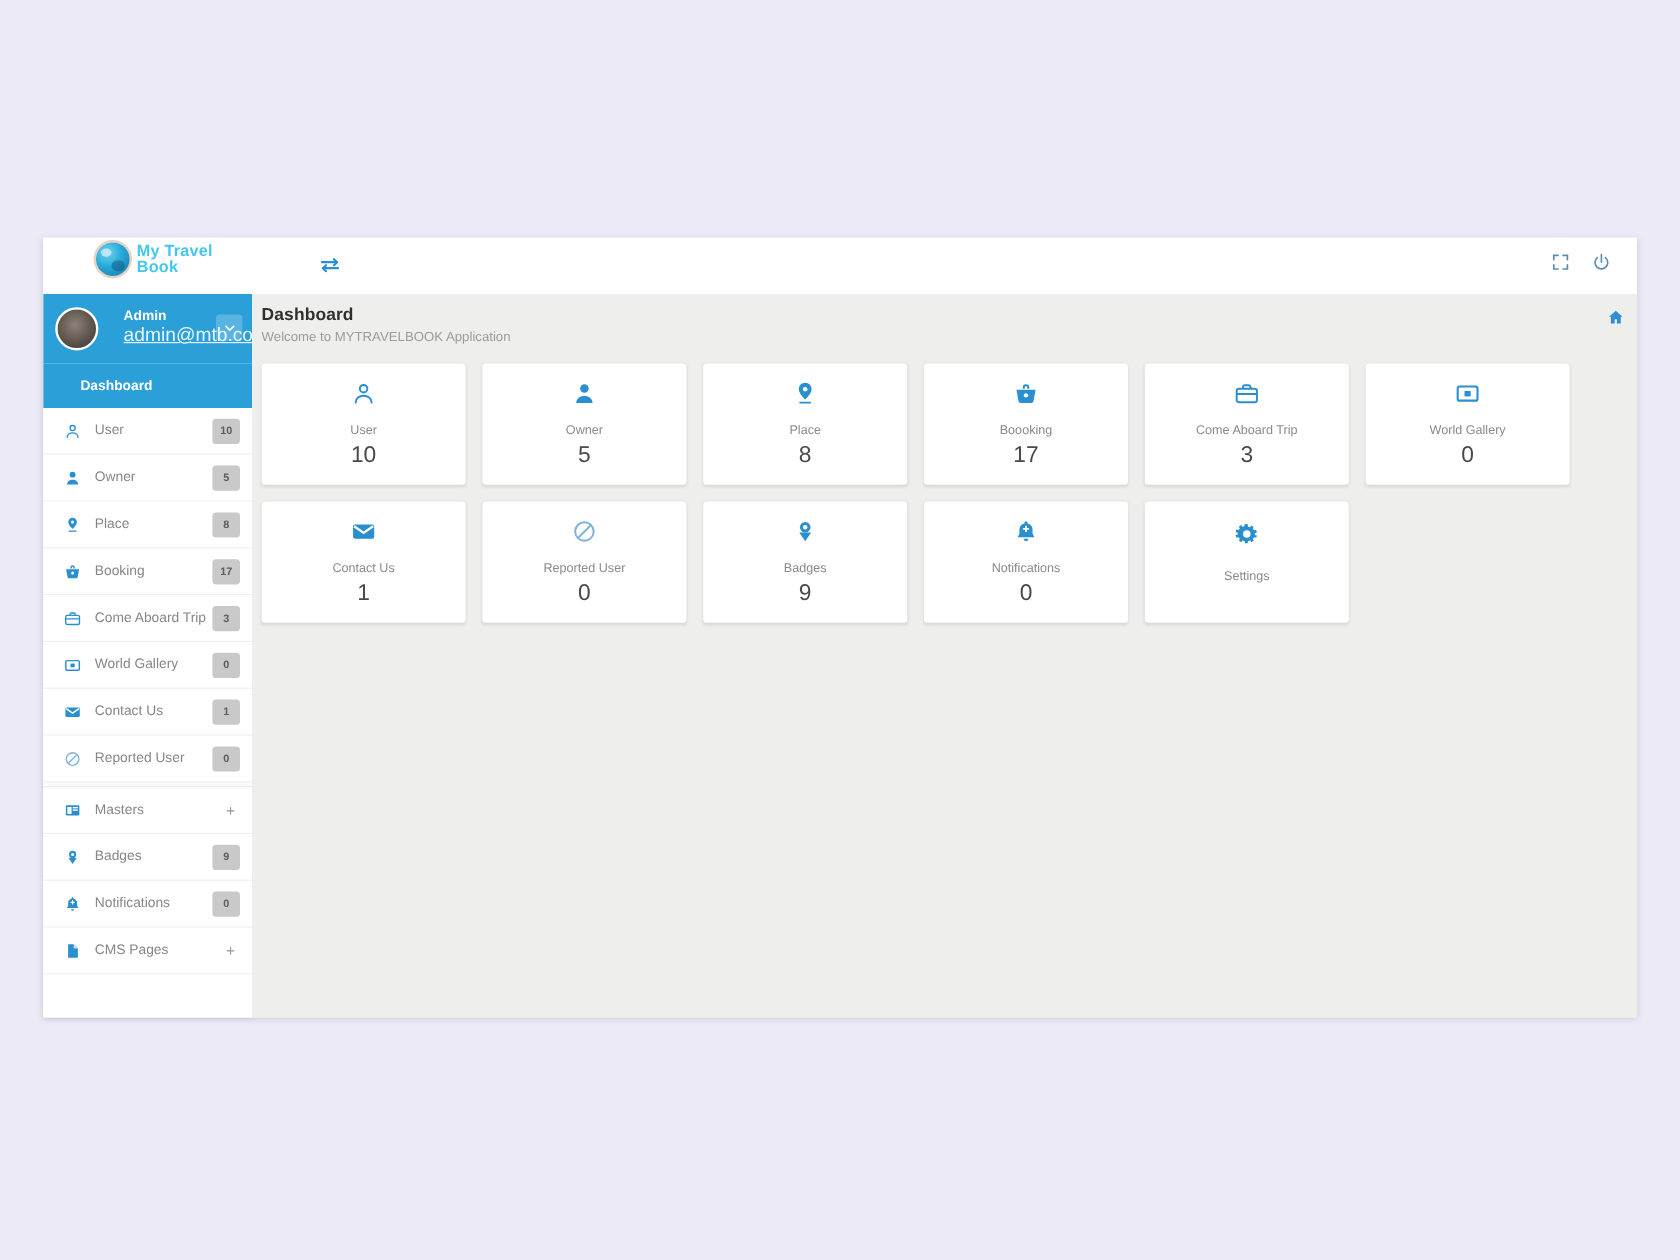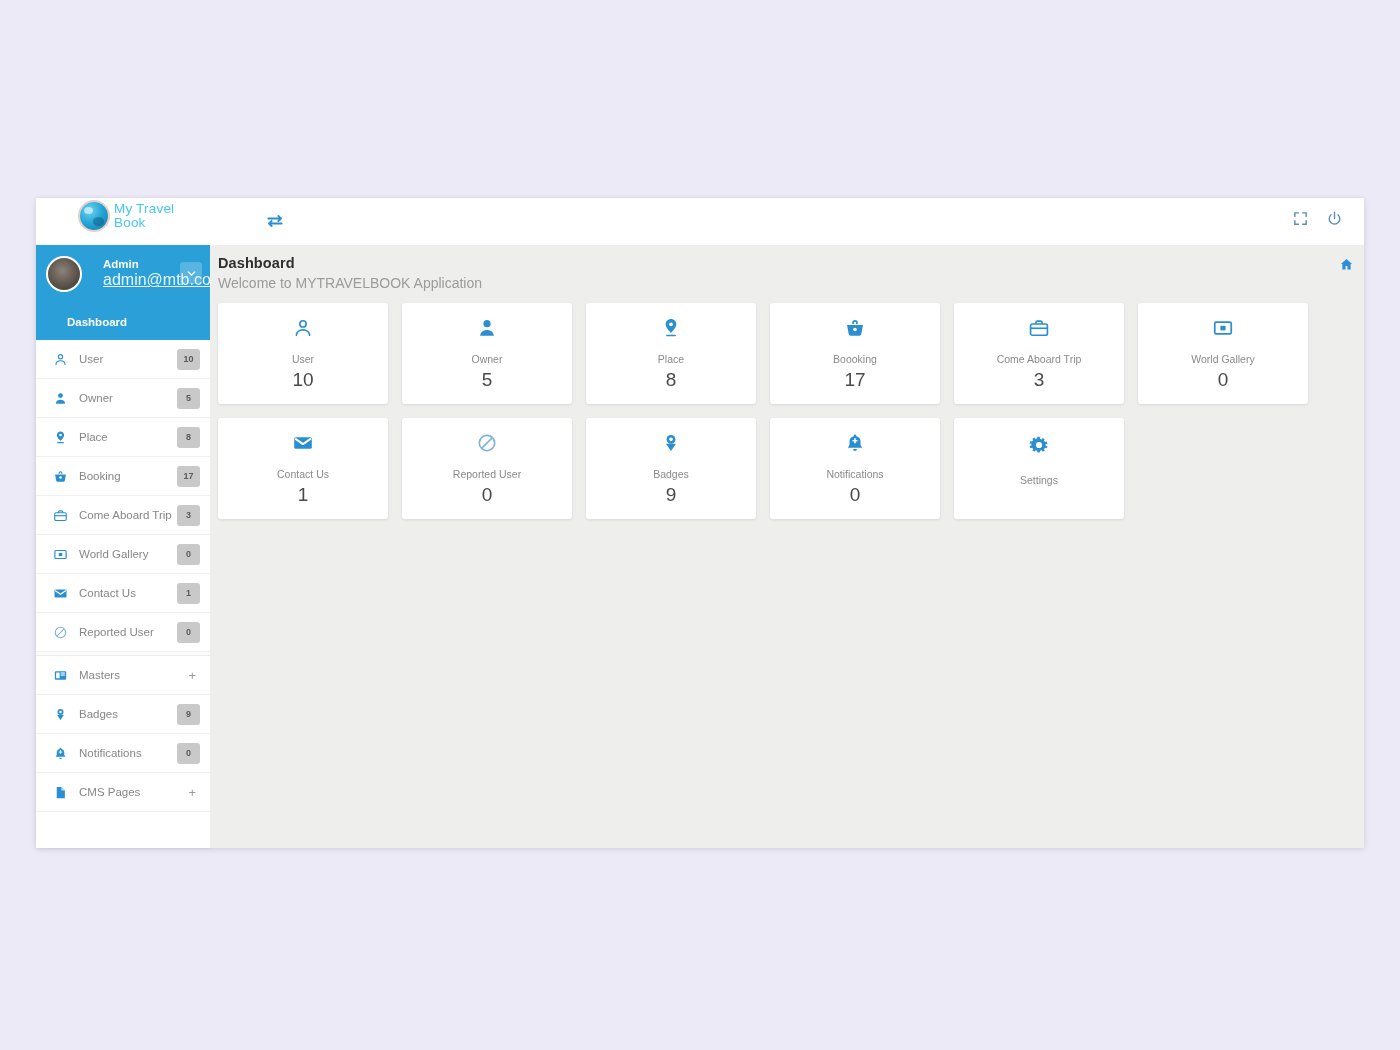--- a/index.html
+++ b/index.html
@@ -47,21 +47,21 @@
     width: 9px; height: 7px; border-radius: 50%;
     background: rgba(255,255,255,0.55);
   }
   .globe:after {
     content: "";
     position: absolute; left: 13px; top: 15px;
     width: 11px; height: 9px; border-radius: 45%;
     background: rgba(13,80,120,0.45);
   }
   .logo-text {
-    font-size: 13.5px; line-height: 14px; font-weight: normal;
+    font-size: 13.5px; line-height: 14px; font-weight: bold;
     color: #44c7ee; letter-spacing: .2px;
   }
   .sidebar-toggle {
     position: absolute; left: 228px; top: 13px;
     width: 22px; height: 20px; cursor: pointer;
   }
   .topbar-right {
     position: absolute; right: 20px; top: 12px;
     display: flex; align-items: center; gap: 16px;
   }
@@ -140,21 +140,21 @@
   .page-head {
     position: relative;
     padding: 10px 22px 8px 8px;
     height: 34px;
   }
   .page-title {
     font-size: 14.5px; font-weight: bold; color: #2f2f2f;
     letter-spacing: .1px;
   }
   .page-sub {
-    font-size: 14px; color: #9b9b9b; margin-top: 4px;
+    font-size: 11px; color: #9b9b9b; margin-top: 4px;
   }
   .home-icon {
     position: absolute; right: 10px; top: 12px;
     width: 15px; height: 15px; color: #2e8fd8; cursor: pointer;
   }
 
   .cards {
     display: flex; flex-wrap: wrap;
     gap: 14px;
     padding: 6px 8px 0 8px;

